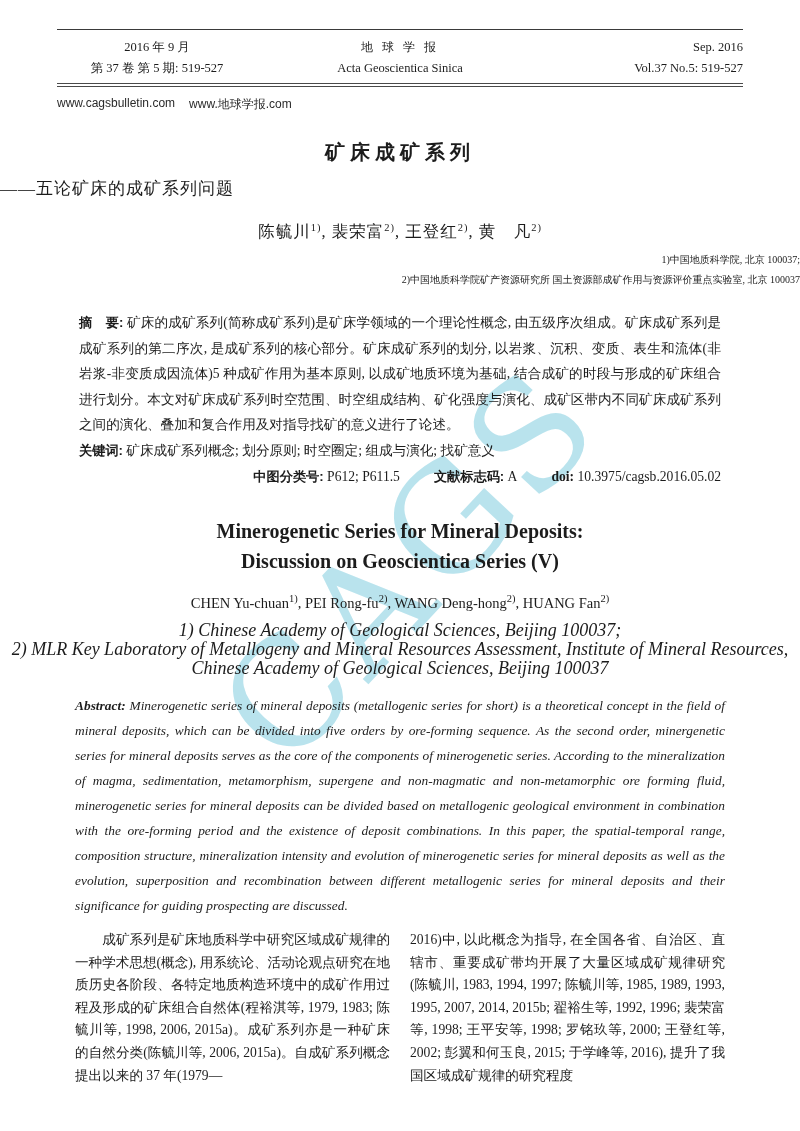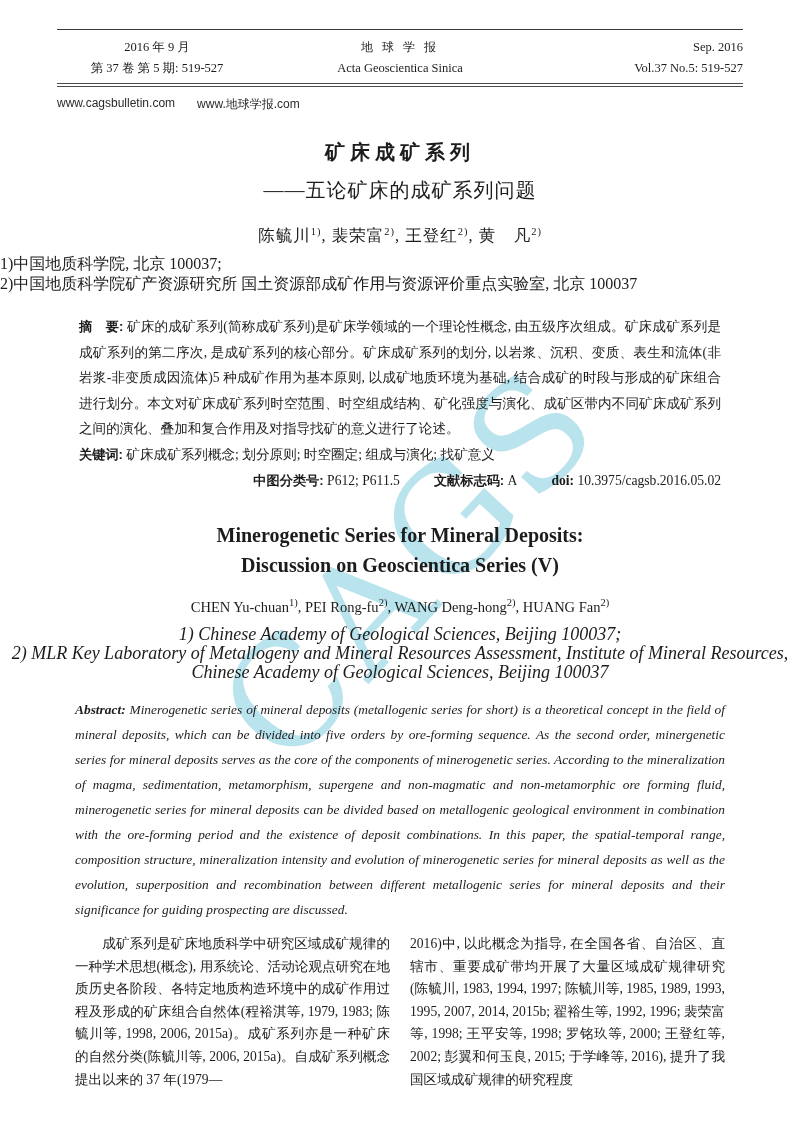--- a/index.html
+++ b/index.html
@@ -20,28 +20,28 @@
     z-index:0; white-space:nowrap;
   }
   
   .rule-top { margin:29px 57px 0; border-top:1.5px solid #3a3a3a; }
   .hdr { margin:7px 57px 0; display:flex; justify-content:space-between; font-size:12.5px; line-height:21px; }
   .hdr-left { text-align:center; width:200px; }
   .hdr-center { text-align:center; flex:1; }
   .hdr-right { text-align:right; width:200px; }
   .hdr-journal-cn { font-size:12px; letter-spacing:3px; font-weight:500; }
   .rule-double { margin:4px 57px 0; height:4px; border-top:1.2px solid #4a4a4a; border-bottom:1.2px solid #4a4a4a; }
-  .www { margin:9px 57px 0; font-size:12px; font-family:"Liberation Sans","DejaVu Sans",sans-serif; color:#2a2a2a; display:flex; gap:22px; }
+  .www { margin:9px 57px 0; font-size:12px; font-family:"Liberation Sans","DejaVu Sans",sans-serif; color:#2a2a2a; display:flex; gap:14px; }
   
   .title-cn { margin-top:26px; text-align:center; font-size:20px; font-weight:bold;
     font-family:"Liberation Sans","DejaVu Sans",sans-serif; letter-spacing:5px; }
-  .subtitle-cn { margin-top:11px; text-align:center; font-size:20px; letter-spacing:1px; }
+  .subtitle-cn { margin-top:11px; font-size:17px; letter-spacing:1px; }
   .authors-cn { margin-top:21px; text-align:center; font-size:16.5px; letter-spacing:1px; }
   .authors-cn sup, .authors-en sup { font-size:10.5px; }
-  .affils-cn { margin-top:7px; text-align:left; font-size:16px; line-height:20px; }
+  .affils-cn { margin-top:7px; text-align:right; font-size:10px; line-height:20px; }
   
   .abs-block { margin:20px 79px 0; font-size:13.6px; line-height:25.6px; text-align:justify; }
   .cnlabel { font-weight:bold; font-family:"Liberation Sans","DejaVu Sans",sans-serif; font-size:13.2px; }
   .meta-line { text-align:right; }
   .meta-gap { display:inline-block; width:34px; }
   
   .title-en { margin-top:27px; text-align:center; font-size:20px; font-weight:bold; line-height:30px; }
   .authors-en { margin-top:17px; text-align:center; font-size:14.5px; }
   .affils-en { margin-top:9px; text-align:center; font-style:italic; font-size:18px; line-height:19px; }
   .abs-en { margin:15px 75px 0; font-size:13.4px; line-height:25px; text-align:justify;font-style:italic; }

